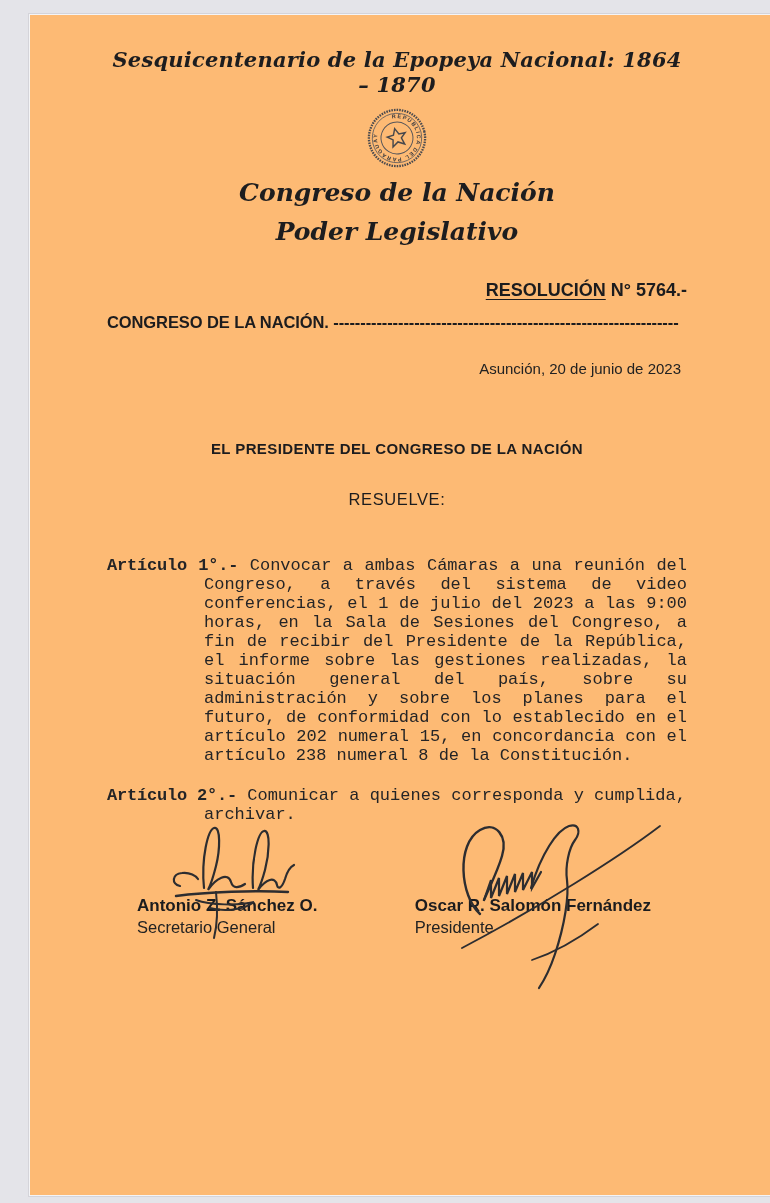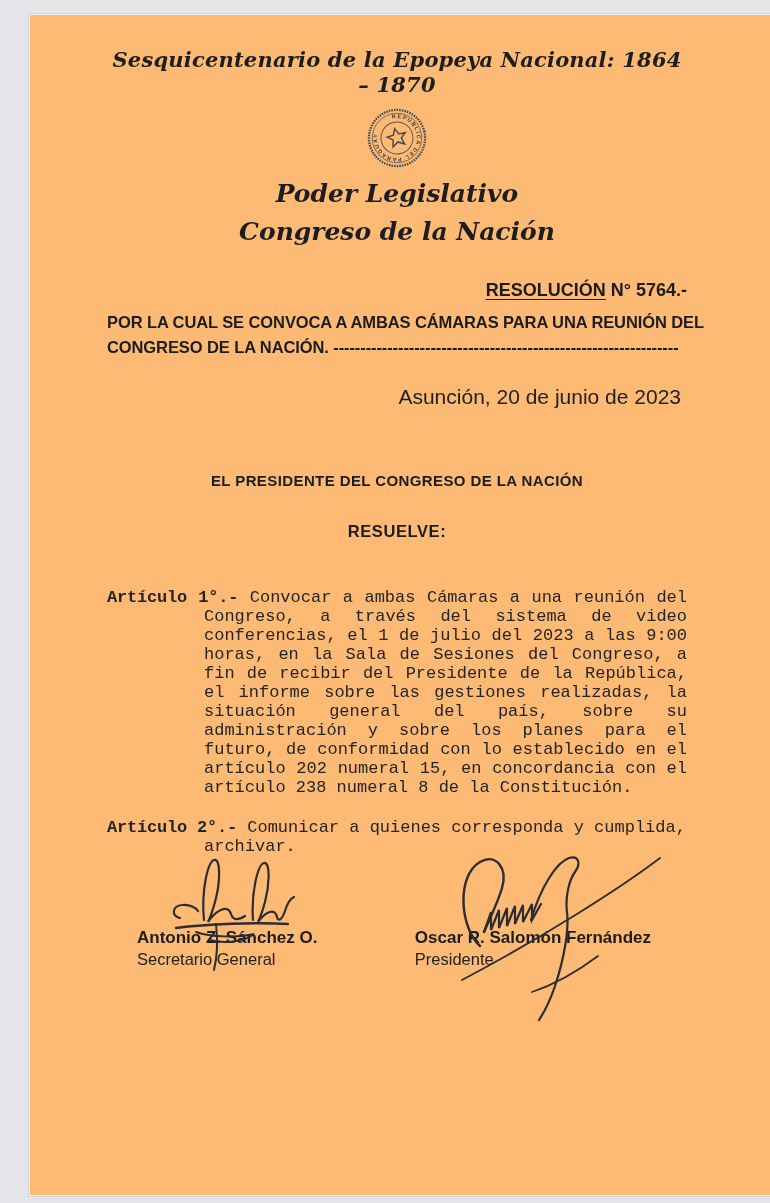--- a/index.html
+++ b/index.html
@@ -16,25 +16,25 @@
        color:#1d1d1f;}
   .org1{margin-top:10px;font-size:25px;}
   .org2{margin-top:9px;font-size:25px;}
 
   .res-title{margin-top:34px;text-align:right;font-weight:bold;font-size:18px;color:#1c1c1e;}
   .res-title .u{text-decoration:underline;text-underline-offset:3px;}
 
   .subject{margin-top:9px;font-weight:bold;font-size:16.5px;line-height:25px;color:#1c1c1e;
            letter-spacing:-0.1px;white-space:nowrap;}
 
-  .dateline{margin-top:25px;text-align:right;font-size:21px;padding-right:6px;color:#222;}
+  .dateline{margin-top:25px;text-align:right;font-size:15px;padding-right:6px;color:#222;}
 
   .authority{margin-top:63px;text-align:center;font-weight:bold;font-size:15px;
              letter-spacing:.4px;color:#1c1c1e;}
-  .resuelve{margin-top:33px;text-align:center;font-weight:bold;font-size:16.5px;
+  .resuelve{margin-top:33px;text-align:center;font-weight:normal;font-size:16.5px;
             letter-spacing:.6px;color:#1c1c1e;}
 
   .article{font-size:17px;line-height:19px;text-align:justify;color:#242426;
            padding-left:97px;text-indent:-97px;font-family:Liberation Mono, monospace;}
   .article .lbl{font-weight:bold;letter-spacing:-0.2px;}
   .article1{margin-top:47px;}
   .article2{margin-top:21px;text-align:left;}
 
   .sig-row{margin-top:72px;display:flex;padding-left:30px;}
   .sig-col{position:relative;text-align:left;}
@@ -66,29 +66,28 @@
               <path id="sealArc" d="M 32 11.5 A 20.5 20.5 0 1 1 31.98 11.5" fill="none"></path>
             </defs>
             <text font-family="Liberation Sans, sans-serif" font-size="5.6" letter-spacing="1.3" fill="#3c3c40" font-weight="bold">
               <textPath href="#sealArc">REPUBLICA DEL PARAGUAY</textPath>
             </text>
             <polygon points="32,22 34.9,28.4 41.5,28.7 36.4,33 38.2,40 32,36.2 25.8,40 27.6,33 22.5,28.7 29.1,28.4" fill="none" stroke="#48484c" stroke-width="1.5"></polygon>
           </g>
         </svg>
       </div>
 
+      <div class="org org2">Congreso de la Nación</div>
       <div class="org org1">Poder Legislativo</div>
-      <div class="org org2">Congreso de la Nación</div>
 
       <div class="res-title">
         <span class="u">RESOLUCIÓN</span><span> N° 5764.-</span>
       </div>
 
       <div class="subject">
-        <div>POR LA CUAL SE CONVOCA A AMBAS CÁMARAS PARA UNA REUNIÓN DEL</div>
         <div><span>CONGRESO DE LA NACIÓN. </span><span>----------------------------------------------------------------</span></div>
       </div>
 
       <div class="dateline">Asunción, 20 de junio de 2023</div>
 
       <div class="authority">EL PRESIDENTE DEL CONGRESO DE LA NACIÓN</div>
 
       <div class="resuelve">RESUELVE:</div>
 
       <div class="article article1">

